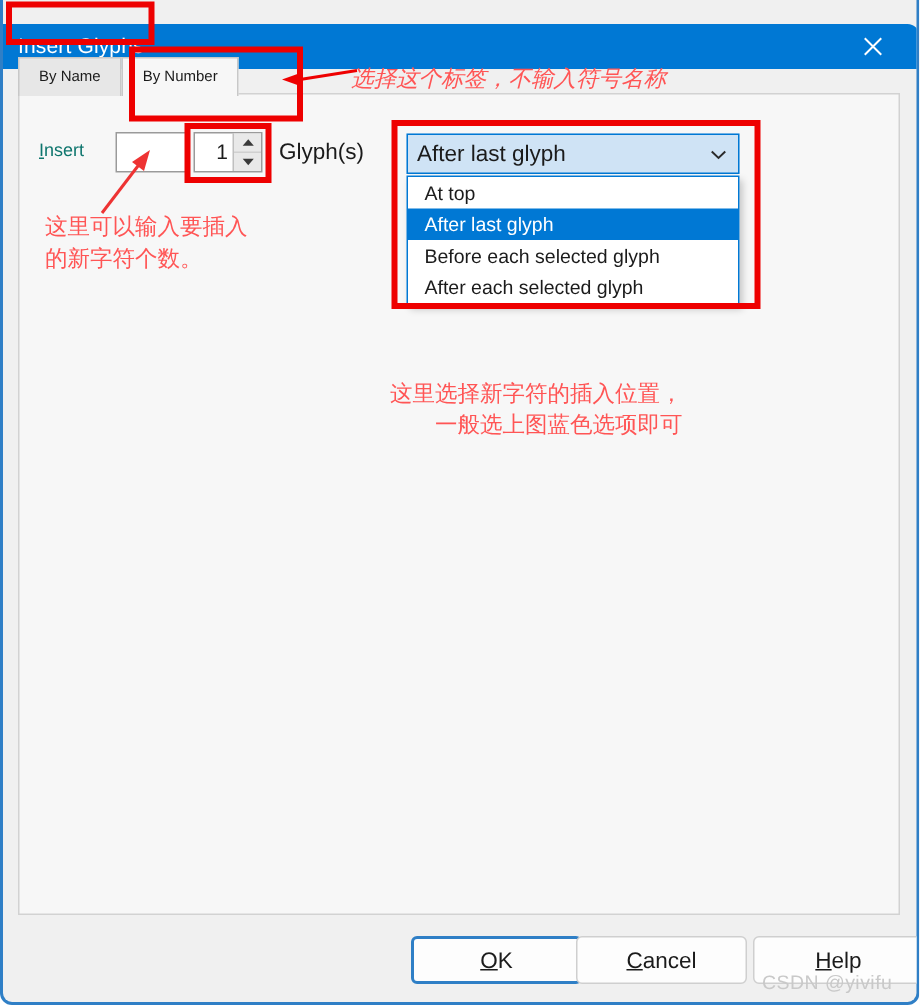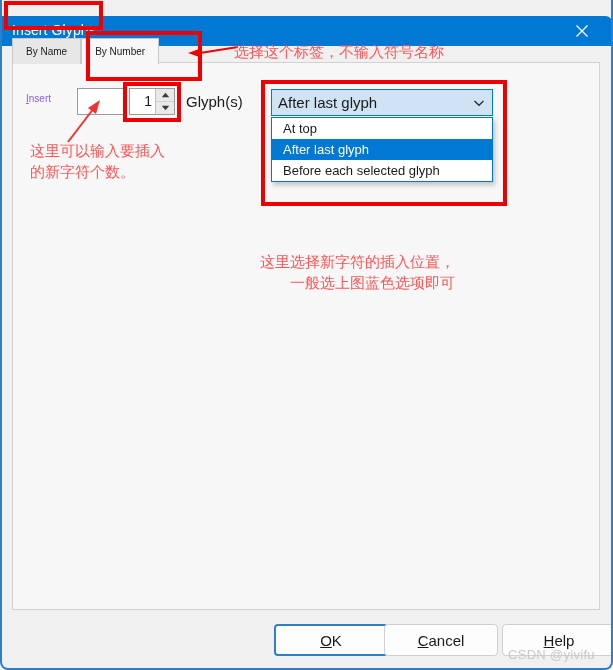--- a/index.html
+++ b/index.html
@@ -102,22 +102,22 @@
     background: #f7f7f7;
     border: 1px solid #d2d2d2;
     z-index: 1;
   }
 
   
   #insert-label {
     position: absolute;
     left: 24px;
     top: 93px;
-    font-size: 10px;
-    color: #8b5cf6;
+    font-size: 12px;
+    color: #0f766e;
     z-index: 4;
   }
   #insert-label u { text-decoration: underline; }
 
   #name-input {
     position: absolute;
     left: 75px;
     top: 88px;
     width: 49px;
     height: 27px;
@@ -250,21 +250,21 @@
   .anno {
     position: absolute;
     color: #ff5555;
     font-family: "DejaVu Sans", "Liberation Sans", sans-serif;
     font-size: 15px;
     line-height: 21px;
     white-space: nowrap;
     z-index: 9;
     pointer-events: none;
   }
-  #anno-tab   { left: 232px; top: 42px; }
+  #anno-tab   { left: 232px; top: 42px; font-style: italic; }
   #anno-spin  { left: 28px;  top: 141px; }
   #anno-combo { left: 258px; top: 252px; text-align: right; }
 
   
   .arrow-svg {
     position: absolute;
     z-index: 9;
     pointer-events: none;
   }
   #arrow-tab  { left: 186px; top: 44px; }
@@ -372,20 +372,21 @@
       <svg width="12" height="8" viewBox="0 0 12 8">
           <path d="M1.5 2 L6 6.3 L10.5 2" stroke="#2b2b2b" stroke-width="1.3" fill="none"></path>
         </svg>
     </div>
   </div>
 
   <div id="dropdown">
     <div class="dd-item">At top</div>
     <div class="dd-item highlighted">After last glyph</div>
     <div class="dd-item">Before each selected glyph</div>
+    <div class="dd-item">After each selected glyph</div>
   </div>
 
   <div class="redbox" id="redbox-title"></div>
   <div class="redbox" id="redbox-tab"></div>
   <div class="redbox" id="redbox-spin"></div>
   <div class="redbox" id="redbox-combo"></div>
 
   <svg class="arrow-svg" id="arrow-tab" width="52" height="18" viewBox="0 0 52 18">
     <path d="M50 3 L12 9" stroke="#ee0000" stroke-width="2" fill="none"></path>
     <path d="M0 9 L14 4 L14 14 Z" fill="#ee0000"></path>

